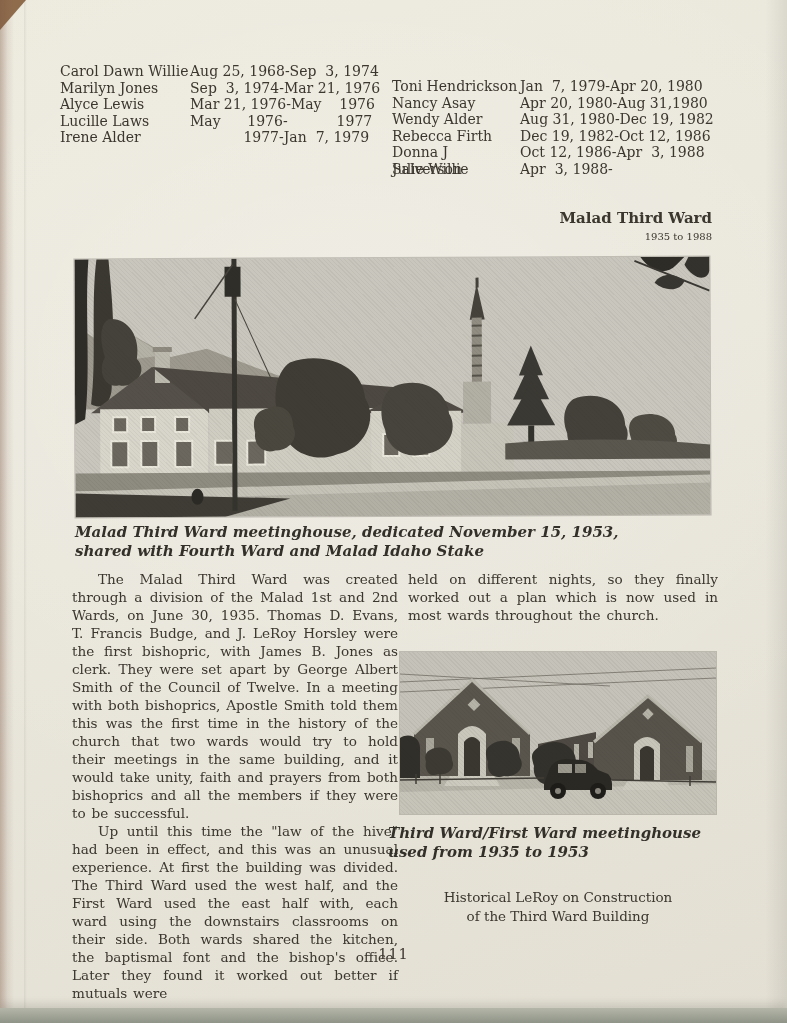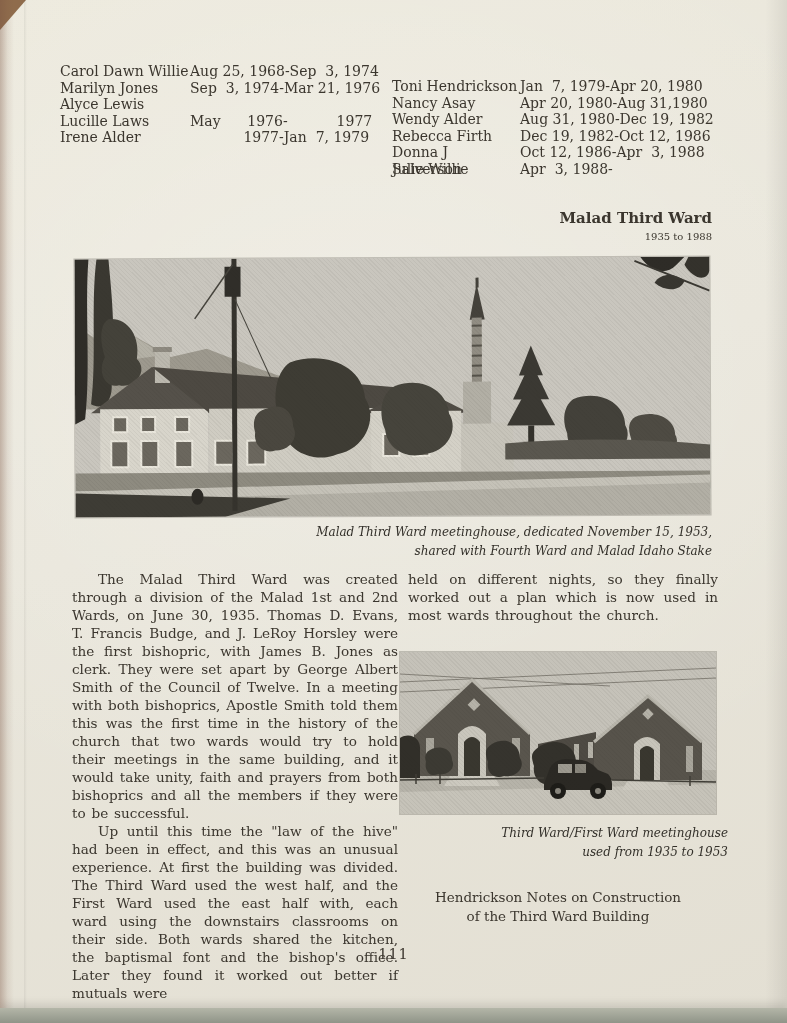--- a/index.html
+++ b/index.html
@@ -59,21 +59,21 @@
   
   .photo{position:absolute;overflow:hidden;background:#c9c6be;box-shadow:0 0 0 1px rgba(60,55,48,0.25);}
   .photo svg{display:block;}
   .photo .halftone{
     position:absolute;inset:0;pointer-events:none;
     background:repeating-linear-gradient(45deg, rgba(40,38,32,0.05) 0 1px, rgba(0,0,0,0) 1px 3px);
   }
   .photo1{top:258px;left:75px;width:635px;height:258px;transform:rotate(-0.25deg);}
   .photo2{top:652px;left:400px;width:316px;height:162px;}
 
-  .caption{font-style:italic;font-weight:normal;font-size:12px;line-height:19px;text-align:right;color:#33302a;}
+  .caption{font-style:italic;font-weight:bold;font-size:15px;line-height:19px;text-align:left;color:#33302a;}
   .caption1{position:absolute;top:523px;left:75px;width:637px;}
   .caption2{position:absolute;top:824px;left:388px;width:340px;}
 
   
   .col{position:absolute;font-size:13.6px;line-height:18px;text-align:justify;word-spacing:1.5px;}
   .col p{margin:0;text-indent:26px;}
   .col-left{top:570px;left:72px;width:326px;}
   .col-right{top:570px;left:400px;width:318px;}
   .col-right p{text-indent:0;margin-left:8px;}
 
@@ -96,20 +96,21 @@
       <div class="orow">
           <span>Carol Dawn Willie</span>
           <span class="odates">Aug 25, 1968-Sep  3, 1974</span>
         </div>
       <div class="orow">
           <span>Marilyn Jones</span>
           <span class="odates">Sep  3, 1974-Mar 21, 1976</span>
         </div>
       <div class="orow">
           <span>Alyce Lewis</span>
+          <span class="odates">Mar 21, 1976-May    1976</span>
         </div>
       <div class="orow">
           <span>Lucille Laws</span>
           <span class="odates">May      1976-           1977</span>
         </div>
       <div class="orow">
           <span>Irene Alder</span>
           <span class="odates">            1977-Jan  7, 1979</span>
         </div>
     </div>
@@ -308,20 +309,20 @@
     </svg>
     <div class="halftone"></div>
   </div>
 
   <div class="caption caption2">
     <div>Third Ward/First Ward meetinghouse</div>
     <div>used from 1935 to 1953</div>
   </div>
 
   <div class="notes-heading">
-    <div>Hendrickson Notes on Construction</div>
+    <div>Historical LeRoy on Construction</div>
     <div>of the Third Ward Building</div>
   </div>
 
   <div class="page-number">111</div>
 
   <div class="strip-bottom"></div>
 </div>
 
 </body></html>

